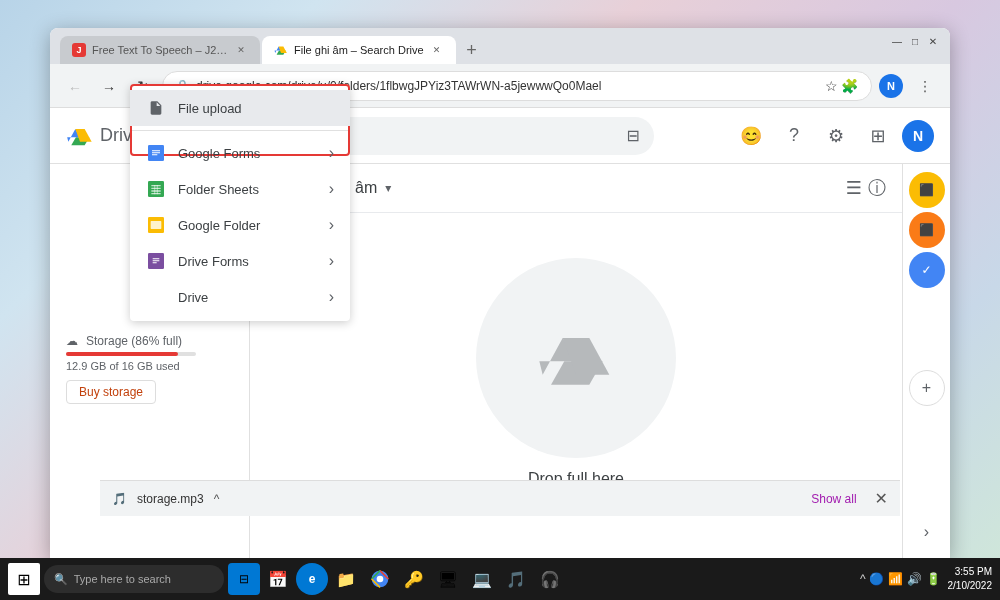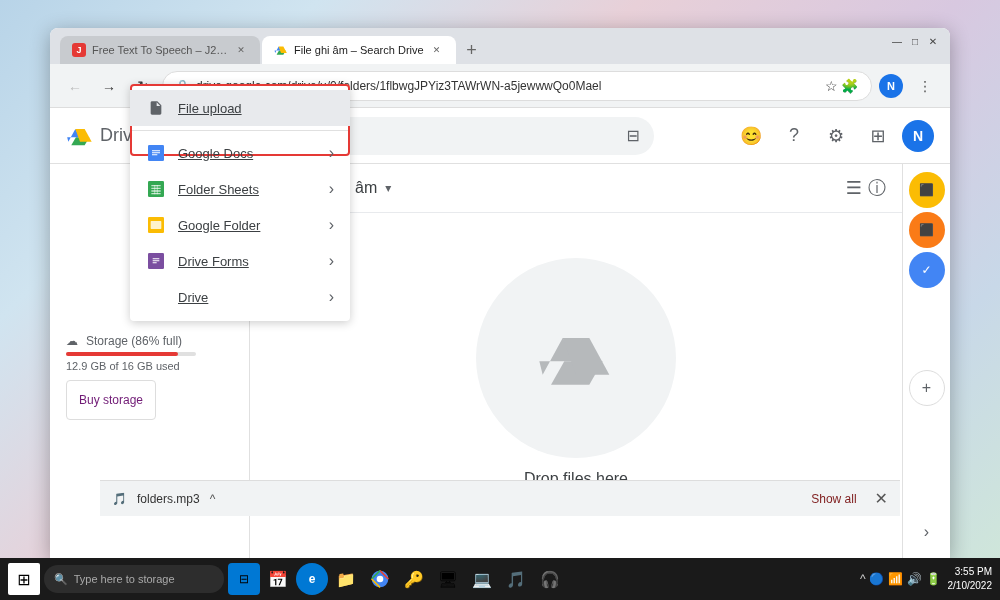--- a/index.html
+++ b/index.html
@@ -317,21 +317,21 @@
     }
 
     .menu-item.highlighted { background: #e8eaed; }
 
     .menu-item-icon {
       width: 20px; height: 20px;
       display: flex; align-items: center; justify-content: center;
       font-size: 14px;
     }
 
-    .menu-item-label { flex: 1; text-decoration: underline; }
+    .menu-item-label { flex: 1; }
 
     .menu-item-arrow { color: #5f6368; font-size: 16px; }
 
     .menu-divider { height: 1px; background: #e0e0e0; margin: 4px 0; }
 
     .menu-highlight-box {
       position: absolute;
       top: 0; left: 0;
       width: 100%;
       height: 72px;
@@ -346,25 +346,25 @@
       margin-top: auto;
     }
 
     .storage-row { display: flex; align-items: center; gap: 8px; font-size: 12px; color: #5f6368; }
     .storage-bar { width: 130px; height: 4px; background: #e0e0e0; border-radius: 2px; margin-top: 4px; }
     .storage-fill { height: 100%; background: #e53935; border-radius: 2px; }
     .storage-text { font-size: 11px; color: #5f6368; margin-top: 4px; }
 
     .buy-btn {
       margin-top: 8px;
-      padding: 12px 12px;
+      padding: 4px 12px;
       border: 1px solid #ddd;
       border-radius: 4px;
       font-size: 12px;
-      color: #701a75;
+      color: #c2410c;
       background: #fff;
       cursor: pointer;
       display: inline-block;
     }
 
     
     .taskbar {
       position: absolute;
       bottom: 0;
       left: 0;
@@ -434,21 +434,21 @@
       height: 36px;
       background: #f1f3f4;
       border-top: 1px solid #ddd;
       display: flex;
       align-items: center;
       padding: 0 12px;
       gap: 10px;
       font-size: 12px;
       color: #333;
     }
-    .show-all { margin-left: auto; color: #7f1d1d; font-size: 12px; cursor: pointer; }
+    .show-all { margin-left: auto; color: #a21caf; font-size: 12px; cursor: pointer; }
     .download-close { color: #555; font-size: 16px; cursor: pointer; margin-left: 8px; }
 
   </style>
 </head>
 <body>
 
 <div class="desktop">
 
   <div class="browser">
 
@@ -559,21 +559,21 @@
           </div>
         </div>
         <div class="drop-zone">
           <div class="drop-circle">
             <svg width="80" height="80" viewBox="0 0 24 24" opacity="0.4">
               <path d="M4.5 20L8.5 13H20L16 20Z" fill="#5f6368"></path>
               <path d="M2 17L8 6L12 13H1Z" fill="#5f6368"></path>
               <path d="M16 6L22 17H12L8 6Z" fill="#5f6368"></path>
             </svg>
           </div>
-          <span class="drop-text">Drop files here</span>
+          <span class="drop-text">Drop full here</span>
           <span class="drop-subtext">or use the "New" button.</span>
         </div>
       </div>
 
       <div class="right-panel">
         <div class="right-panel-btn" style="background:#fbbc04; color:#fff; font-size:12px;">⬛</div>
         <div class="right-panel-btn" style="background:#fa7b17; color:#fff; font-size:12px;">⬛</div>
         <div class="right-panel-btn" style="background:#4285f4; color:#fff; font-size:12px;">✓</div>
         <div style="flex:1;"></div>
         <div class="right-panel-btn" style="border: 1px solid #ddd; border-radius: 50%;">
@@ -602,21 +602,21 @@
 
       <div class="menu-divider"></div>
 
       <div class="menu-item">
         <div class="menu-item-icon">
           <svg width="16" height="16" viewBox="0 0 24 24">
             <rect width="24" height="24" rx="2" fill="#4285f4"></rect>
             <path d="M6 8h12v1.5H6zM6 11h12v1.5H6zM6 14h8v1.5H6z" fill="white"></path>
           </svg>
         </div>
-        <span class="menu-item-label">Google Docs</span>
+        <span class="menu-item-label">Google Forms</span>
         <span class="menu-item-arrow">›</span>
       </div>
 
       <div class="menu-item">
         <div class="menu-item-icon">
           <svg width="16" height="16" viewBox="0 0 24 24">
             <rect width="24" height="24" rx="2" fill="#34a853"></rect>
             <path d="M5 6h14v2H5zM5 10h14v2H5zM5 14h14v2H5zM5 18h14v2H5z" fill="white" opacity="0.7"></path>
             <path d="M9 6v14h2V6zM13 6v14h2V6z" fill="white" opacity="0.4"></path>
           </svg>
@@ -649,35 +649,35 @@
 
       <div class="menu-item">
         <div class="menu-item-icon"></div>
         <span class="menu-item-label">Drive</span>
         <span class="menu-item-arrow">›</span>
       </div>
     </div>
 
     <div class="download-bar">
       <span>🎵</span>
-      <span>folders.mp3</span>
+      <span>storage.mp3</span>
       <span style="cursor:pointer; color:#555;">^</span>
       <span class="show-all">Show all</span>
       <span class="download-close">✕</span>
     </div>
 
   </div>
 
   <div class="taskbar">
     <div class="taskbar-start">
       <span>⊞</span>
     </div>
     <div class="taskbar-search">
       <span>🔍</span>
-      <span style="font-size:11px; color:#aaa;">Type here to storage</span>
+      <span style="font-size:11px; color:#aaa;">Type here to search</span>
     </div>
     <div class="taskbar-icons">
       <div class="taskbar-app" style="background:#0078d4;">
         <span style="font-size:12px;">⊟</span>
       </div>
       <div class="taskbar-app">📅</div>
       <div class="taskbar-app" style="background:#0078d4; border-radius:50%;">
         <span style="color:#fff; font-size:12px; font-weight:bold;">e</span>
       </div>
       <div class="taskbar-app">📁</div>

